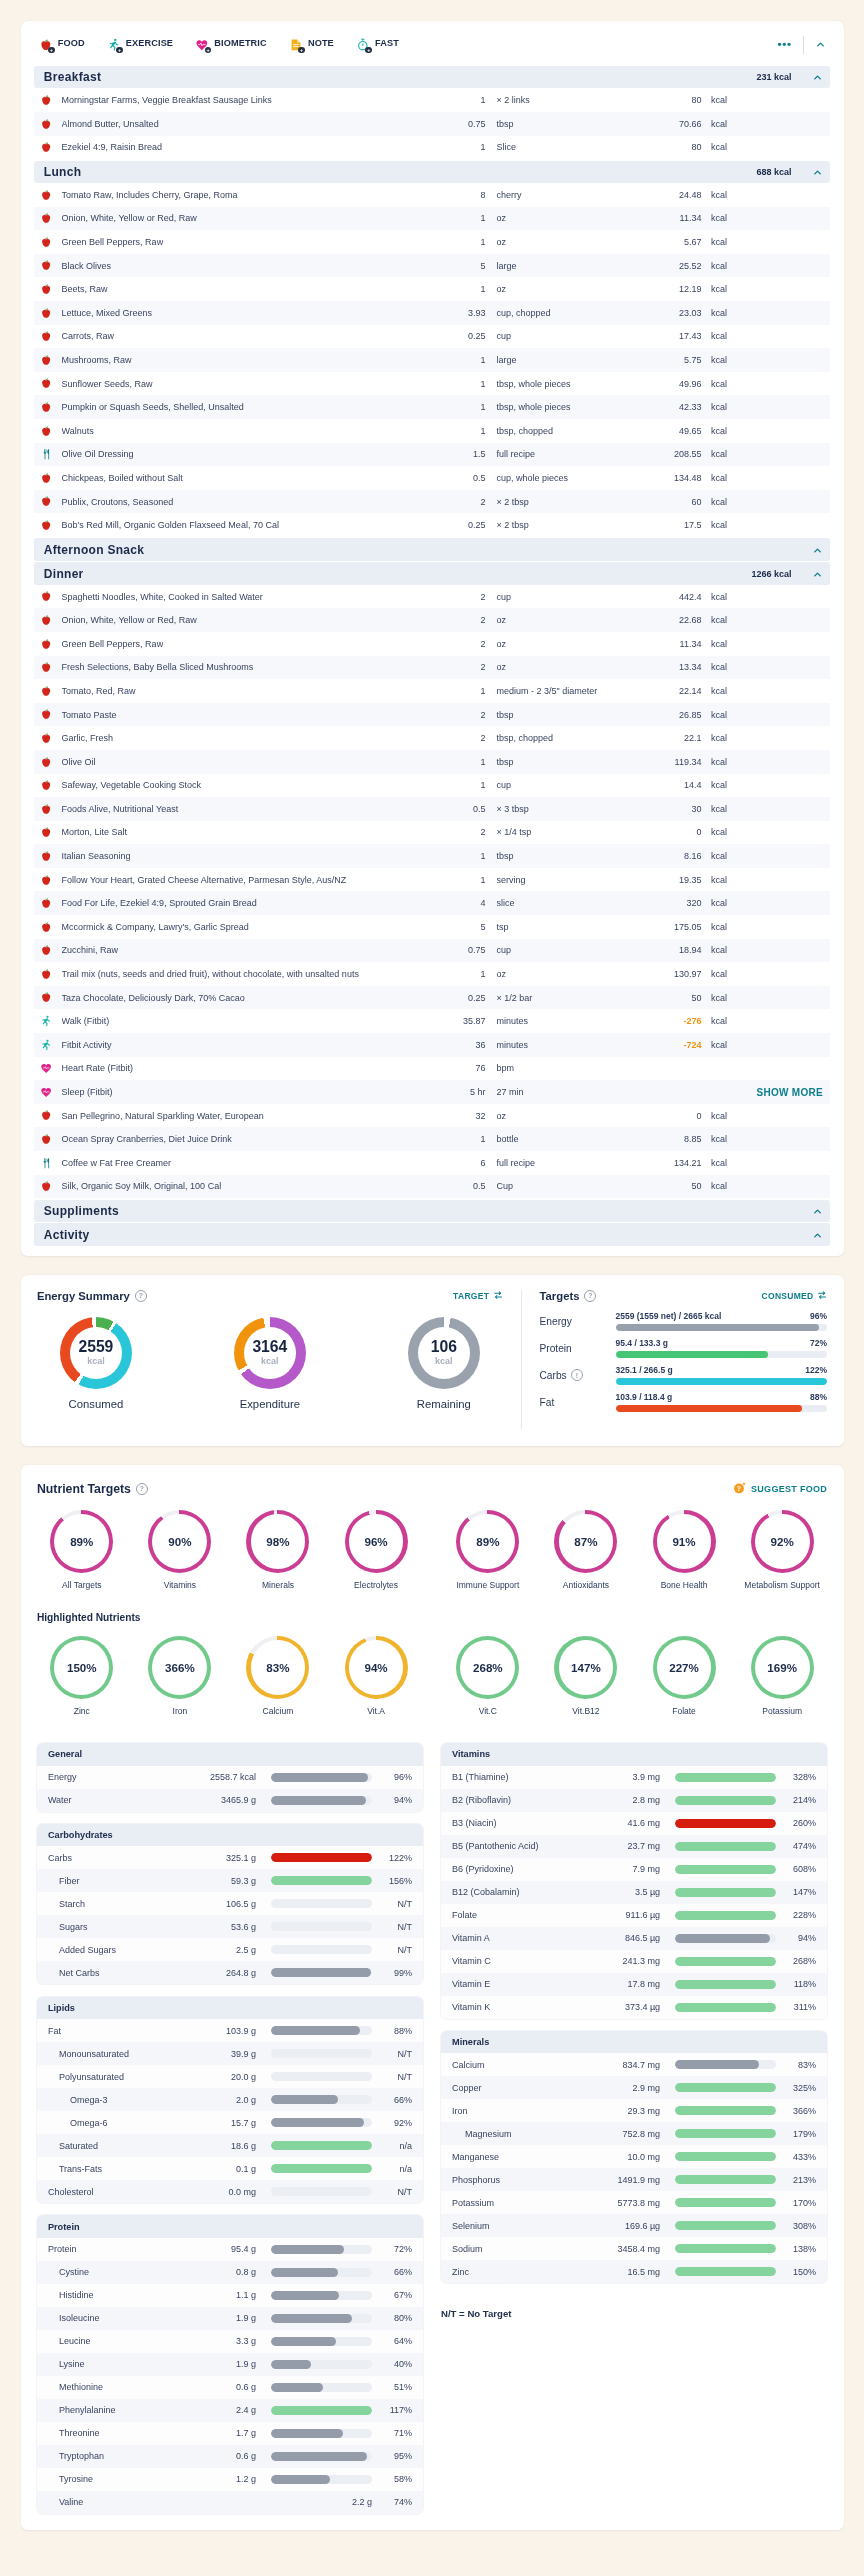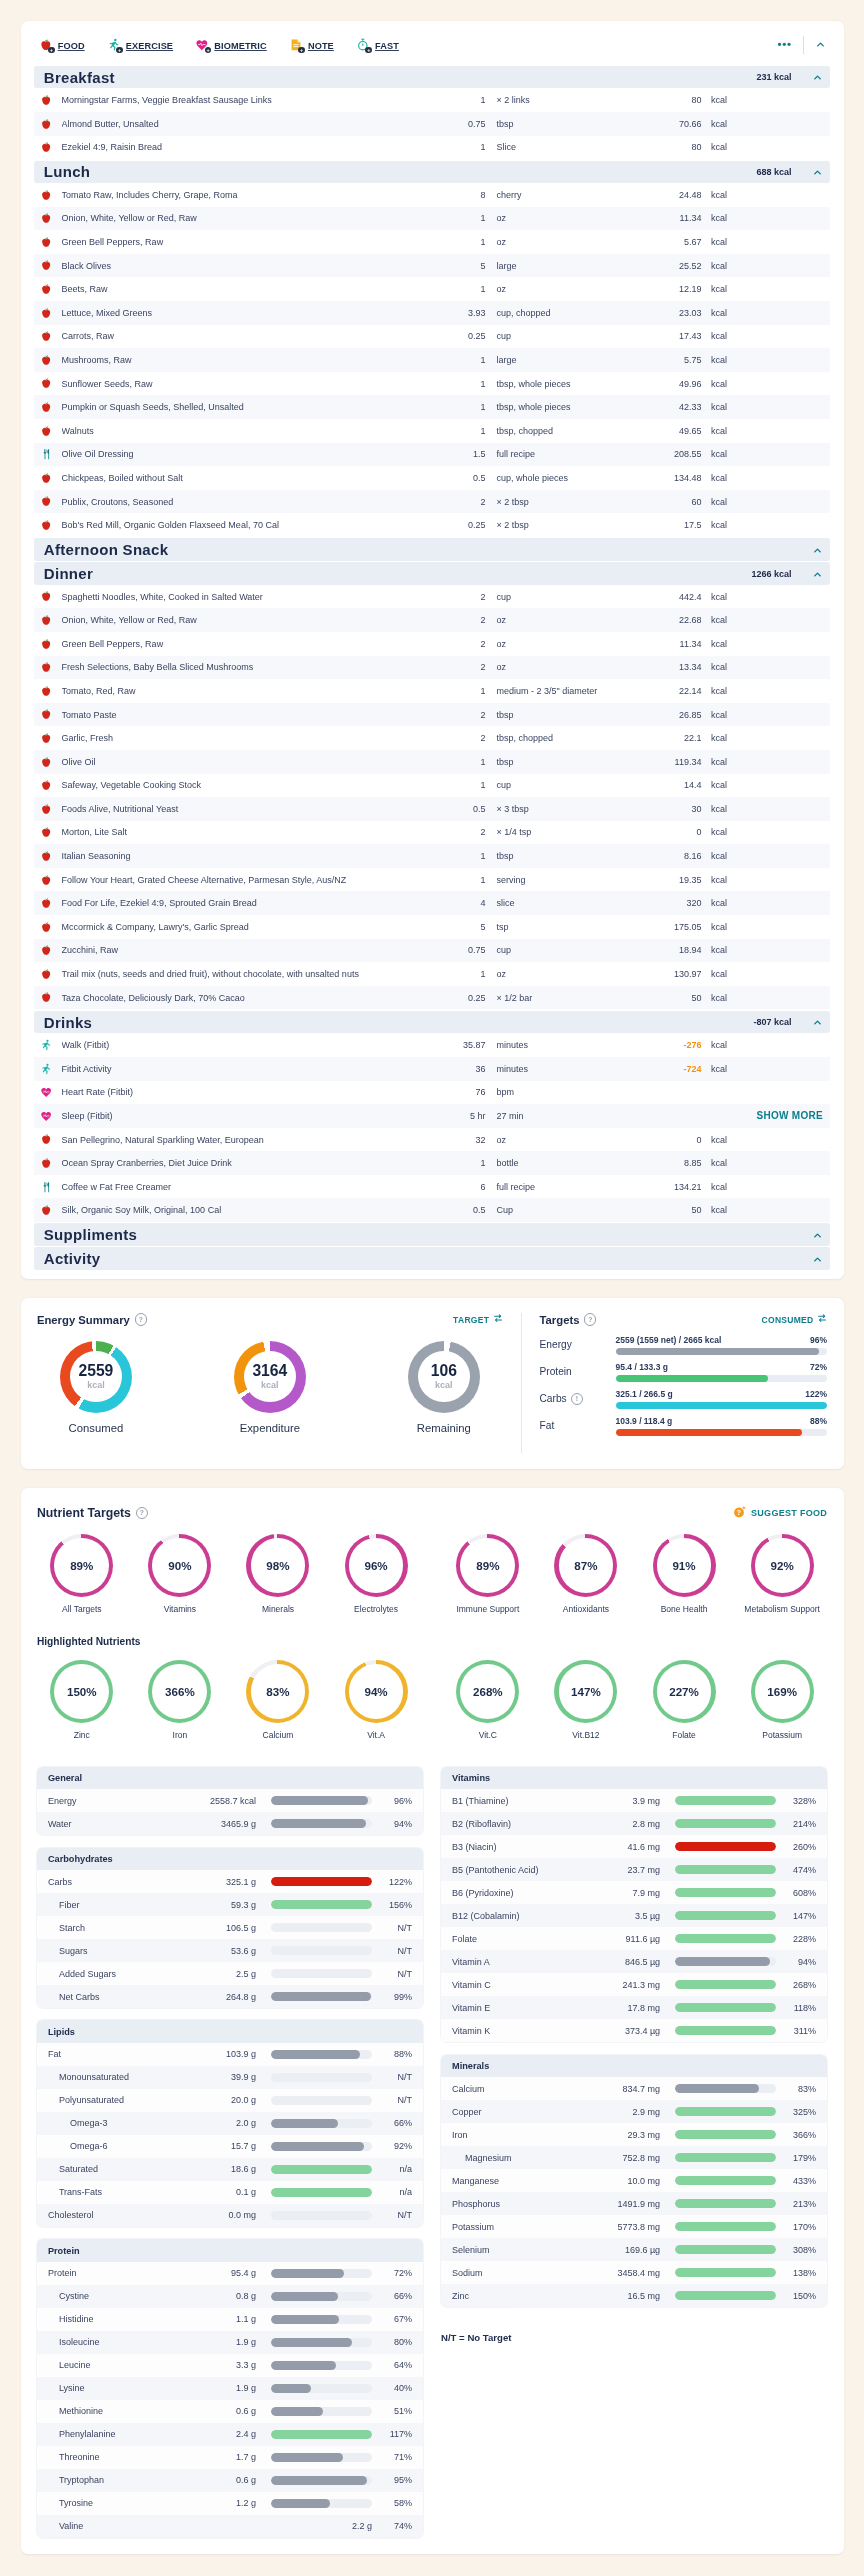--- a/index.html
+++ b/index.html
@@ -2,34 +2,34 @@
 <html style="font-size:11px"><head>
 <meta charset="utf-8">
 <style>
   html,body{margin:0;padding:0;}
   body{width:864px;height:2576px;background:#faf3e9;font-family:"Liberation Sans",sans-serif;color:#33405c;overflow:hidden;}
   .page{width:864px;padding:20.5px 20.5px 8.2px;box-sizing:border-box;display:flex;flex-direction:column;gap:19px;}
   .card{background:#fff;border-radius:6.8px;box-shadow:0 0.7px 2px rgba(40,50,80,.08);}
   
   .toolbar{display:flex;align-items:center;padding:15px 18px 11px;}
   .tabs{display:flex;align-items:center;gap:22px;flex:1;}
-  .tab{display:inline-flex;align-items:flex-end;gap:5.5px;cursor:pointer;text-decoration:underline;}
+  .tab{display:inline-flex;align-items:flex-start;gap:5.5px;cursor:pointer;}
   .tab-ic{position:relative;width:13.7px;height:13.7px;display:inline-block;}
   .tab-ic svg{width:13.7px;height:13.7px;}
   .badge{position:absolute;right:-2.7px;bottom:-2px;width:6.8px;height:6.8px;background:#273142;color:#fff;border-radius:50%;font-size:5.5px;font-weight:bold;line-height:6.8px;text-align:center;}
   .tab-lb{font-size:9.2px;font-weight:bold;color:#1d2b4a;letter-spacing:0.1px;}
   .tb-right{display:flex;align-items:center;gap:11px;}
   .more{color:#0b7e8c;font-size:11.6px;font-weight:bold;letter-spacing:0.7px;cursor:pointer;line-height:6.8px;}
   .tb-div{width:0.7px;height:18px;background:#d9dde4;}
   .chev{color:#0b7e8c;width:11px;height:11px;display:inline-block;cursor:pointer;}
   .chev svg{width:11px;height:11px;}
   
   .diary-body{padding:0 13.7px 9.6px;}
   .sec-h{background:#e9edf4;border-radius:2.7px;height:22.5px;display:flex;align-items:center;padding:0 8.2px 0 9.6px;margin-top:1.4px;}
-  .sec-name{flex:1;font-size:15px;font-weight:bold;color:#1c2a4a;letter-spacing:0.3px;}
+  .sec-name{flex:1;font-size:12px;font-weight:bold;color:#1c2a4a;letter-spacing:0.3px;}
   .sec-kcal{font-size:9px;font-weight:bold;color:#1c2a4a;margin-right:20.5px;}
   .row{display:flex;align-items:center;height:23.6px;padding:0 6.8px 0 5.5px;font-size:9px;color:#3a4460;}
   .row.alt{background:#f6f8fb;}
   .r-ic{width:12.3px;height:12.3px;margin-right:9.6px;flex:none;}
   .r-ic svg{width:12.3px;height:12.3px;}
   .r-name{flex:1;white-space:nowrap;overflow:hidden;text-overflow:ellipsis;}
   .r-amt{width:55px;text-align:right;flex:none;}
   .r-unit{width:142px;text-align:left;padding-left:11px;flex:none;white-space:nowrap;}
   .r-cal{width:63px;text-align:right;flex:none;}
   .r-cal.neg{color:#f0940f;font-weight:bold;}
@@ -632,27 +632,20 @@
               <path fill="#3f9b43" d="M12.2 6.4c.1-1.9 1.3-3.2 3.3-3.9.1 1.9-1.1 3.3-3.3 3.9z"></path>
               <path fill="none" stroke="#7a5230" stroke-width="1.1" d="M12 6.3c0-1.2-.2-2.2-.7-3"></path>
             </svg></span>
       <span class="r-name">Taza Chocolate, Deliciously Dark, 70% Cacao</span>
       <span class="r-amt">0.25</span>
       <span class="r-unit">× 1/2 bar</span>
       <span class="r-cal">50</span>
       <span class="r-calu">kcal</span>
       <span class="r-act"></span>
     </div>
-        <div class="sec-h">
-    <span class="sec-name">Drinks</span>
-    <span class="sec-kcal">-807 kcal</span>
-    <span class="chev" style="width:9.6px;height:9.6px;"><svg viewBox="0 0 24 24" fill="none" stroke="currentColor" stroke-width="3" stroke-linecap="round" stroke-linejoin="round">
-              <path d="M6 15l6-6 6 6"></path>
-            </svg></span>
-        </div>
         <div class="row">
       <span class="r-ic"><svg viewBox="0 0 24 24" fill="#17b3a6">
               <circle cx="14.6" cy="3.6" r="2.1"></circle>
               <path d="M9.3 8.3l4-1.7c.9-.4 2 0 2.4 1l1.1 2.5 3.1 1.2-.7 1.8-3.9-1.5-1-2-2.2 4.1 2.9 2.7-1.2 5.6-2-.4 1-4.6-3-2.5-2.9 3.9-1.6-1.2 3.5-5.1-1.3-2-2.4 1-.8-1.8z"></path>
             </svg></span>
       <span class="r-name">Walk (Fitbit)</span>
       <span class="r-amt">35.87</span>
       <span class="r-unit">minutes</span>
       <span class="r-cal neg">-276</span>
       <span class="r-calu">kcal</span>

